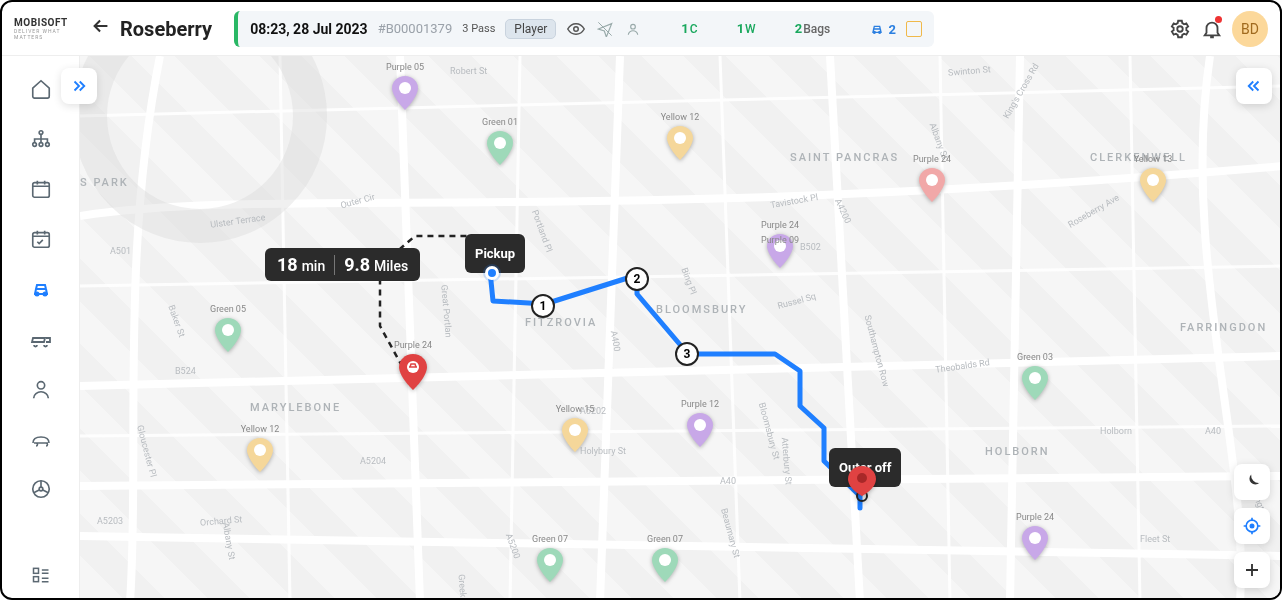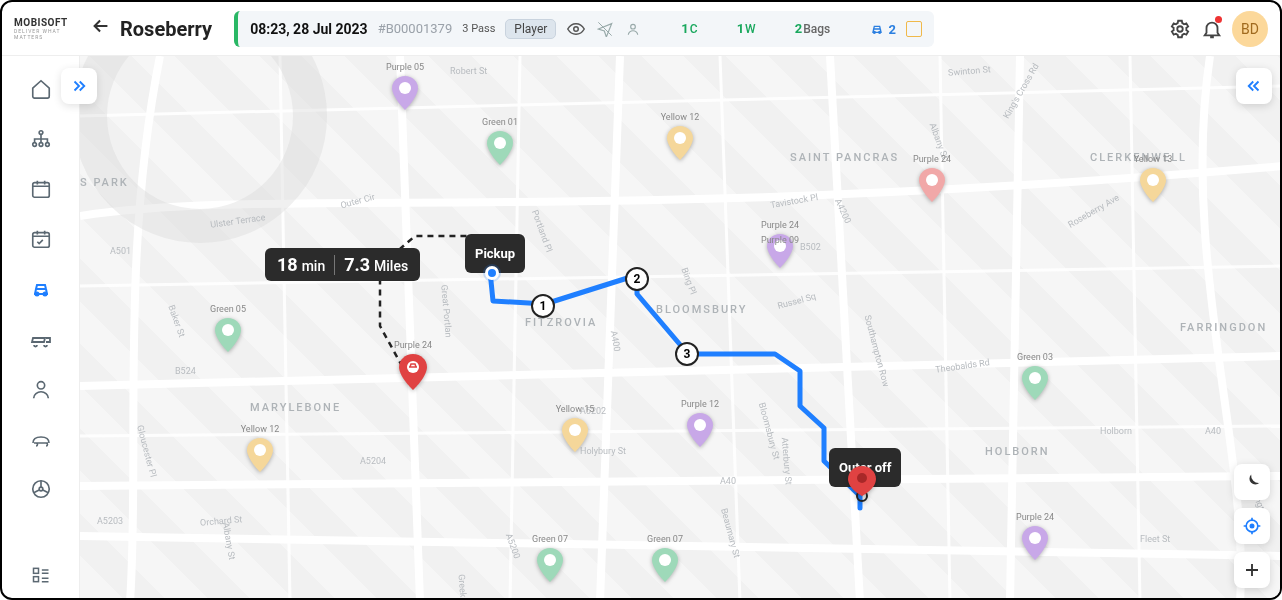--- a/index.html
+++ b/index.html
@@ -339,21 +339,21 @@
         <path d="M14 0C6 0 0 6 0 13c0 10 14 23 14 23s14-13 14-23C28 6 22 0 14 0z" fill="#e04242"></path>
         <circle cx="14" cy="13" r="6" fill="#fff"></circle>
         <path d="M10 13h8M11 13l1-3h4l1 3" stroke="#e04242" stroke-width="1.5" fill="none"></path>
       </svg>
   </div>
 
   
   <div class="eta-badge" style="left:185px;top:192px">
     <span><span class="n">18</span> <span class="u">min</span></span>
     <span class="sep"></span>
-    <span><span class="n">7.3</span> <span class="u">Miles</span></span>
+    <span><span class="n">9.8</span> <span class="u">Miles</span></span>
   </div>
 
   
   <div class="badge" style="left:385px;top:178px">Pickup</div>
   <div class="bluept" style="left:412px;top:217px"></div>
 
   
   <div class="wp" style="left:463px;top:250px">1</div>
   <div class="wp" style="left:557px;top:223px">2</div>
   <div class="wp" style="left:607px;top:298px">3</div>

